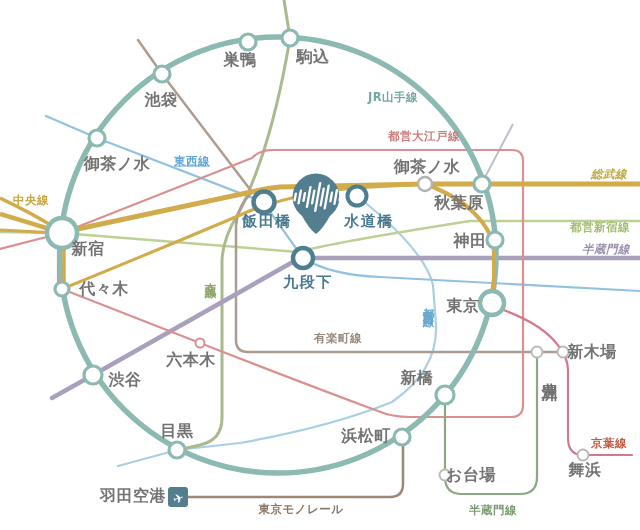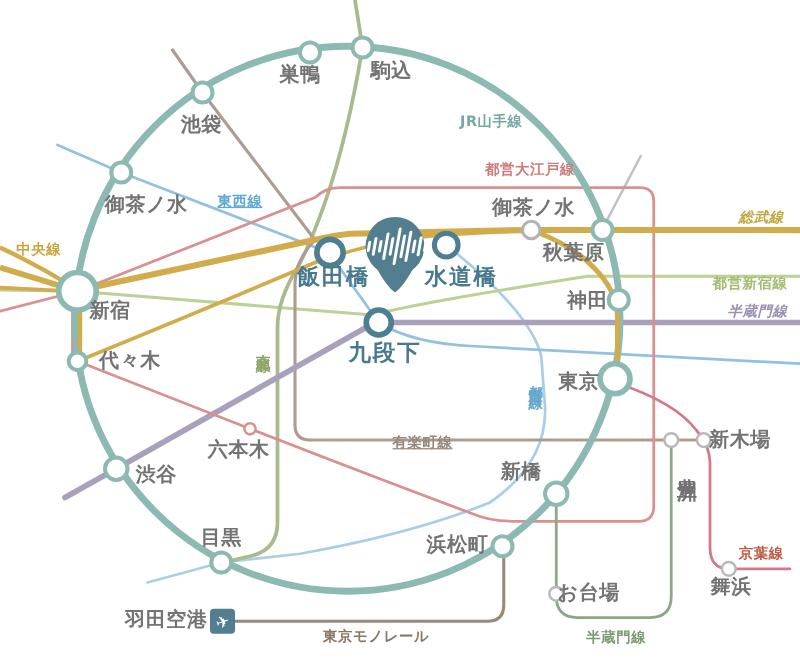--- a/index.html
+++ b/index.html
@@ -1,21 +1,21 @@
 <!DOCTYPE html>
 <html><head>
 <meta charset="utf-8">
 <style>
   html,body{margin:0;padding:0;background:#fff;}
   .stage{position:relative;width:640px;height:530px;background:#ffffff;overflow:hidden;
          font-family:"DejaVu Sans",sans-serif;}
   .stage svg{position:absolute;left:0;top:0;}
   .lbl{position:absolute;transform:translate(-50%,-50%);white-space:nowrap;z-index:5;}
   .st{font-size:16px;font-weight:600;color:#737373;letter-spacing:.5px;}
-  .big{font-size:18px;font-weight:700;color:#49798e;letter-spacing:1.5px;}
+  .big{font-size:15px;font-weight:700;color:#49798e;letter-spacing:1.5px;}
   .ln{font-size:11.5px;font-weight:700;letter-spacing:.5px;}
   .vert{writing-mode:vertical-rl;letter-spacing:2px;}
 </style>
 </head>
 <body>
 
 <div class="stage">
 
   <svg width="640" height="530" viewBox="0 0 640 530">
 
@@ -135,18 +135,18 @@
 
   <div class="lbl ln" style="left: 31px; top: 200px; color: rgb(201, 164, 60);">中央線</div>
   <div class="lbl ln" style="left: 192px; top: 161px; color: rgb(95, 168, 216); text-decoration: underline;">東西線</div>
   <div class="lbl ln" style="left: 393px; top: 97px; color: rgb(118, 169, 164);">JR山手線</div>
   <div class="lbl ln" style="left: 384px; top: 136px; color: rgb(203, 125, 125); margin-left: 40px;">都営大江戸線</div>
   <div class="lbl ln" style="left: 609px; top: 174px; color: rgb(192, 167, 62); font-style: italic;">総武線</div>
   <div class="lbl ln" style="left: 600px; top: 213px; color: rgb(163, 188, 112); margin-top: 14px;">都営新宿線</div>
   <div class="lbl ln" style="left: 606px; top: 249px; color: rgb(156, 143, 174); font-style: italic;">半蔵門線</div>
   <div class="lbl ln vert" style="left: 210px; top: 277px; color: rgb(143, 166, 107);">南北線</div>
   <div class="lbl ln vert" style="left: 428px; top: 304px; color: rgb(104, 168, 207);">都営三田線</div>
-  <div class="lbl ln" style="left: 338px; top: 354px; color: rgb(151, 136, 124); text-decoration: underline;">有楽町線</div>
+  <div class="lbl ln" style="left: 338px; top: 338px; color: rgb(151, 136, 124);">有楽町線</div>
   <div class="lbl ln" style="left: 609px; top: 443px; color: rgb(192, 90, 64);">京葉線</div>
   <div class="lbl ln" style="left: 301px; top: 509px; color: rgb(139, 119, 102);">東京モノレール</div>
   <div class="lbl ln" style="left: 493px; top: 510px; color: rgb(122, 154, 112);">半蔵門線</div>
 
 </div>
 
 </body></html>

